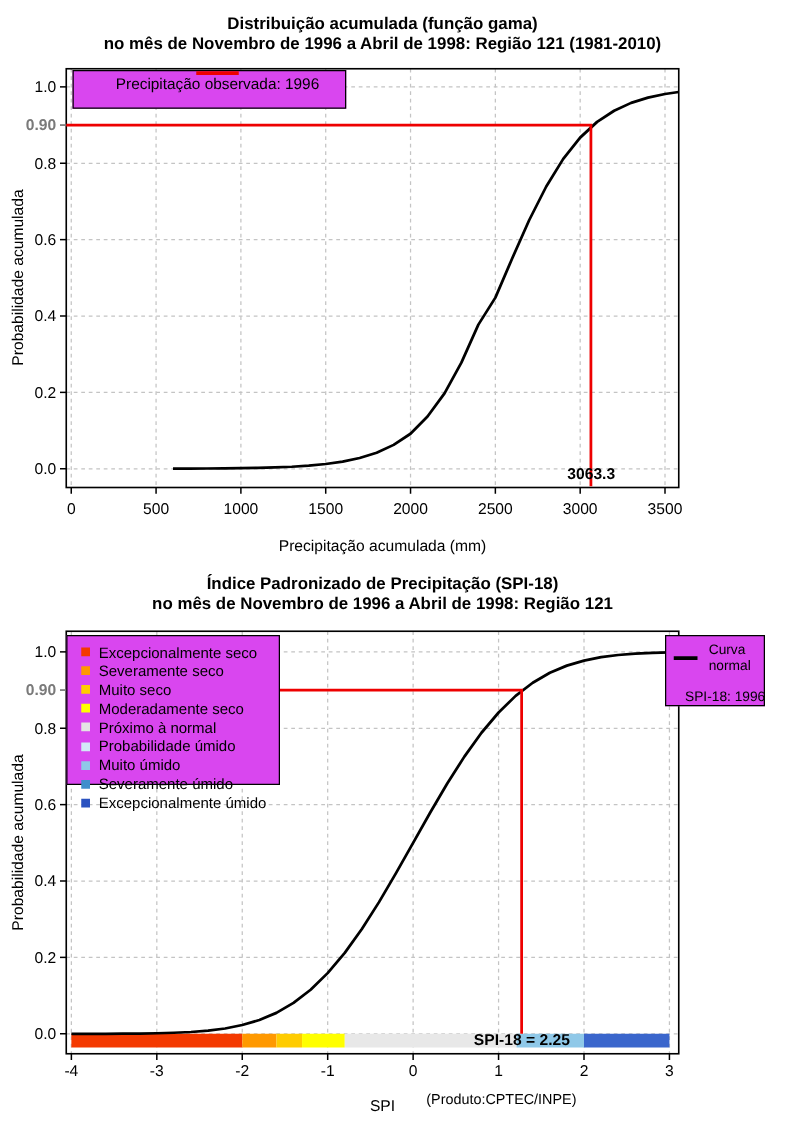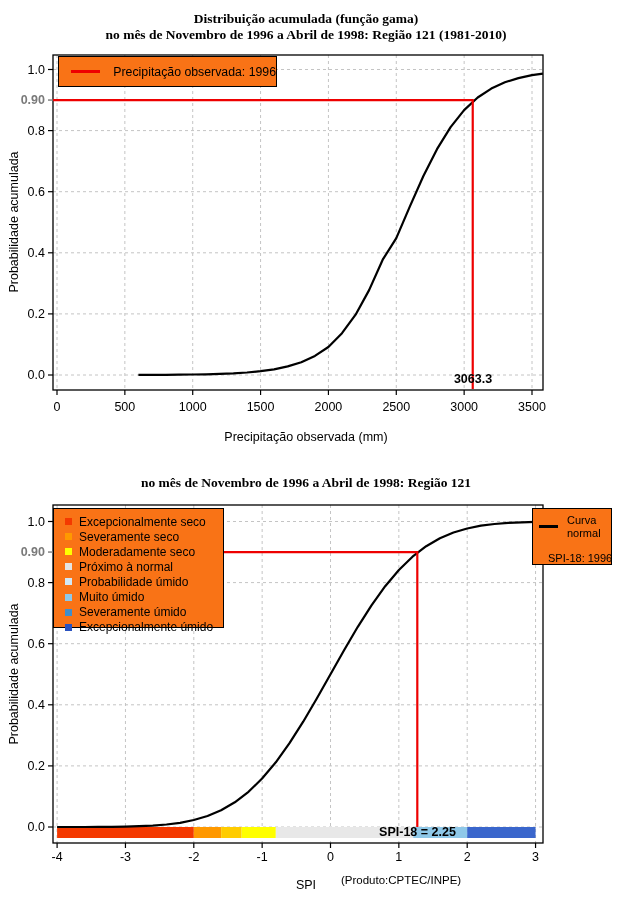--- a/index.html
+++ b/index.html
@@ -1,24 +1,24 @@
 <!DOCTYPE html>
 <html><head>
 <meta charset="utf-8">
 <style>
   html,body{margin:0;padding:0;background:#fff;}
   #screen{position:relative;width:640px;height:900px;background:#ffffff;
           font-family:"Liberation Sans",sans-serif;color:#000;overflow:hidden;}
   .title-line{position:absolute;left:0;width:612px;text-align:center;
-              font-weight:bold;font-size:13.5px;white-space:nowrap;font-family:Liberation Serif, serif;}
+              font-weight:bold;font-size:13.5px;white-space:nowrap;}
   .x-axis-label{position:absolute;left:0;width:612px;text-align:center;
                 font-size:12.5px;white-space:nowrap;}
   .y-axis-label{position:absolute;white-space:nowrap;font-size:12.5px;
                 transform:translate(-50%,-50%) rotate(-90deg);}
-  .legend-box{position:absolute;border:1.3px solid #000;background:#f97316;box-sizing:border-box;}
+  .legend-box{position:absolute;border:1.3px solid #000;background:#d946ef;box-sizing:border-box;flex-direction:column;}
   .legend-row{display:flex;align-items:center;}
   .line-swatch{display:inline-block;height:3px;}
   .marker-label{position:absolute;font-weight:bold;font-size:12.5px;text-align:center;white-space:nowrap;}
   .footnote{position:absolute;font-size:11.5px;text-align:left;white-space:nowrap;}
   .cat-item{display:flex;align-items:center;height:15.1px;padding-left:11px;}
   .cat-marker{width:7px;height:7px;flex:0 0 7px;}
   .cat-label{margin-left:7px;font-size:12px;white-space:nowrap;}
   svg text{font-family:"Liberation Sans",sans-serif;}
 </style>
 </head>
@@ -127,43 +127,48 @@
       <line x1="48" y1="552.05" x2="53" y2="552.05" stroke="#7a7a7a" stroke-width="1.4"></line>
       <text x="45" y="556.3499999999999" text-anchor="end" font-size="12.5px" font-weight="bold" fill="#7a7a7a">0.90</text>
       <path d="M57.1,827.0 L70.8,827.0 L84.4,827.0 L98.1,826.9 L111.8,826.8 L125.5,826.6 L139.1,826.2 L152.8,825.6 L166.5,824.5 L180.1,822.8 L193.8,820.0 L207.5,816.0 L221.1,810.3 L234.8,802.3 L248.5,791.8 L262.1,778.5 L275.8,762.3 L289.5,743.2 L303.2,721.7 L316.8,698.5 L330.5,674.3 L344.2,650.0 L357.8,626.8 L371.5,605.3 L385.2,586.2 L398.9,570.0 L412.5,556.7 L426.2,546.2 L439.9,538.2 L453.5,532.5 L467.2,528.5 L480.9,525.7 L494.5,524.0 L508.2,522.9 L521.9,522.3 L535.5,521.9 L542.4,521.8" fill="none" stroke="#000000" stroke-width="2.2" stroke-linejoin="round"></path>
       <path d="M223,552.05 L417.30449999999996,552.05 L417.30449999999996,827" fill="none" stroke="#ee0000" stroke-width="2.2"></path>
     </svg>
 
   <div class="title-line" style="top:11px;">Distribuição acumulada (função gama)</div>
   <div class="title-line" style="top:27px;">no mês de Novembro de 1996 a Abril de 1998: Região 121 (1981-2010)</div>
 
   <div class="y-axis-label" style="left:14px;top:222px;">Probabilidade acumulada</div>
-  <div class="x-axis-label" style="top:430px;">Precipitação observada (mm)</div>
+  <div class="x-axis-label" style="top:430px;">Precipitação acumulada (mm)</div>
 
   <div class="legend-box legend-row" style="left:58px;top:56px;width:219px;height:31px;">
     <span class="line-swatch" style="width:34px;margin-left:12px;background:#ee0000;"></span>
     <span style="margin-left:13px;font-size:12.3px;white-space:nowrap;">Precipitação observada: 1996</span>
   </div>
 
   <div class="marker-label" style="left:413px;top:372px;width:120px;">3063.3</div>
 
+  <div class="title-line" style="top:459px;">Índice Padronizado de Precipitação (SPI-18)</div>
   <div class="title-line" style="top:475px;">no mês de Novembro de 1996 a Abril de 1998: Região 121</div>
 
   <div class="y-axis-label" style="left:14px;top:674px;">Probabilidade acumulada</div>
   <div class="x-axis-label" style="top:878px;">SPI</div>
   <div class="footnote" style="left:341px;top:874px;width:200px;">(Produto:CPTEC/INPE)</div>
 
   <div class="legend-box" id="category-legend" style="left:53px;top:508px;width:171px;height:120px;padding-top:5px;">
       <div class="cat-item">
         <span class="cat-marker" style="background: rgb(244, 57, 0);"></span>
         <span class="cat-label">Excepcionalmente seco</span>
       </div>
       <div class="cat-item">
         <span class="cat-marker" style="background: rgb(255, 153, 0);"></span>
         <span class="cat-label">Severamente seco</span>
+      </div>
+      <div class="cat-item">
+        <span class="cat-marker" style="background: rgb(255, 204, 0);"></span>
+        <span class="cat-label">Muito seco</span>
       </div>
       <div class="cat-item">
         <span class="cat-marker" style="background: rgb(255, 255, 0);"></span>
         <span class="cat-label">Moderadamente seco</span>
       </div>
       <div class="cat-item">
         <span class="cat-marker" style="background: rgb(228, 228, 228);"></span>
         <span class="cat-label">Próximo à normal</span>
       </div>
       <div class="cat-item">

